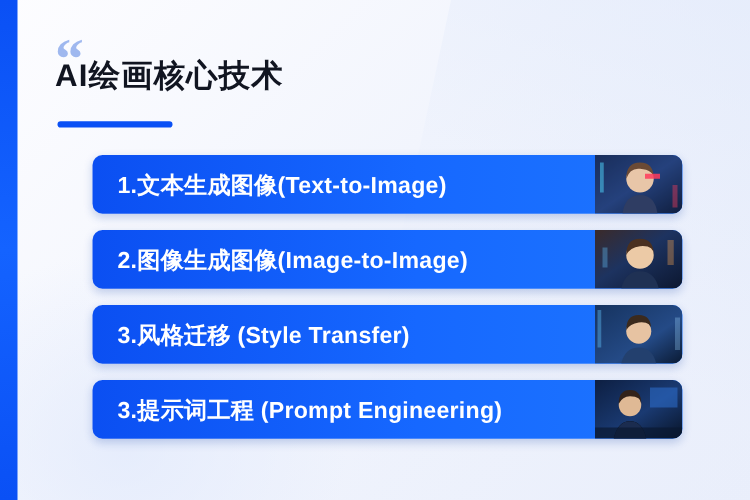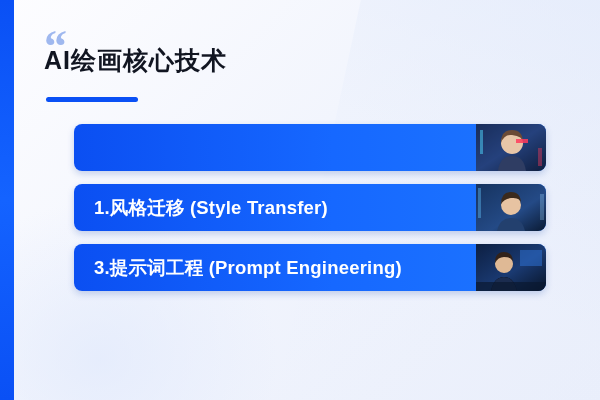--- a/index.html
+++ b/index.html
@@ -129,20 +129,21 @@
   <div class="left-bar"></div>
 
   <div class="quote">“</div>
 
   <div class="title">AI绘画核心技术</div>
   <div class="title-underline"></div>
 
   <div class="list">
 
     <div class="item">
+      <span class="item-label">1.文本生成图像(Text-to-Image)</span>
       <span class="thumb">
         <svg width="70" height="47" viewBox="0 0 70 47">
           <defs>
             <linearGradient id="g1" x1="0" y1="0" x2="1" y2="1">
               <stop offset="0%" stop-color="#1b2f5e"></stop>
               <stop offset="50%" stop-color="#2b4a8c"></stop>
               <stop offset="100%" stop-color="#0e1b38"></stop>
             </linearGradient>
           </defs>
           <rect width="70" height="47" fill="url(#g1)"></rect>
@@ -150,23 +151,43 @@
           <circle cx="36" cy="19" r="11" fill="#e8c6a8"></circle>
           <path d="M25 19 q0 -13 11 -13 q11 0 11 13 q0 -7 -11 -8 q-8 -1 -11 8z" fill="#6b4a35"></path>
           <path d="M22 47 q2 -15 14 -15 q12 0 14 15z" fill="#2f3d63"></path>
           <rect x="40" y="15" width="12" height="4" fill="#ff3b5c" opacity="0.85"></rect>
           <rect x="4" y="6" width="3" height="24" fill="#4fd7ff" opacity="0.5"></rect>
           <rect x="62" y="24" width="4" height="18" fill="#ff3b5c" opacity="0.4"></rect>
         </svg>
       </span>
     </div>
 
-
-    <div class="item">
-      <span class="item-label">1.风格迁移 (Style Transfer)</span>
+    <div class="item">
+      <span class="item-label">2.图像生成图像(Image-to-Image)</span>
+      <span class="thumb">
+        <svg width="70" height="47" viewBox="0 0 70 47">
+          <defs>
+            <linearGradient id="g2" x1="0" y1="0" x2="1" y2="1">
+              <stop offset="0%" stop-color="#3a2a2a"></stop>
+              <stop offset="45%" stop-color="#1d3360"></stop>
+              <stop offset="100%" stop-color="#0c1730"></stop>
+            </linearGradient>
+          </defs>
+          <rect width="70" height="47" fill="url(#g2)"></rect>
+          <circle cx="36" cy="20" r="11" fill="#eccaa6"></circle>
+          <path d="M25 20 q0 -13 11 -13 q11 0 11 13 q0 -8 -11 -7 q-8 1 -11 7z" fill="#4a3020"></path>
+          <path d="M21 47 q3 -14 15 -14 q12 0 15 14z" fill="#1f3154"></path>
+          <rect x="58" y="8" width="5" height="20" fill="#ffa94f" opacity="0.35"></rect>
+          <rect x="6" y="14" width="4" height="16" fill="#63c6ff" opacity="0.35"></rect>
+        </svg>
+      </span>
+    </div>
+
+    <div class="item">
+      <span class="item-label">3.风格迁移 (Style Transfer)</span>
       <span class="thumb">
         <svg width="70" height="47" viewBox="0 0 70 47">
           <defs>
             <linearGradient id="g3" x1="0" y1="0" x2="1" y2="1">
               <stop offset="0%" stop-color="#16335f"></stop>
               <stop offset="60%" stop-color="#244a86"></stop>
               <stop offset="100%" stop-color="#0a1a33"></stop>
             </linearGradient>
           </defs>
           <rect width="70" height="47" fill="url(#g3)"></rect>

